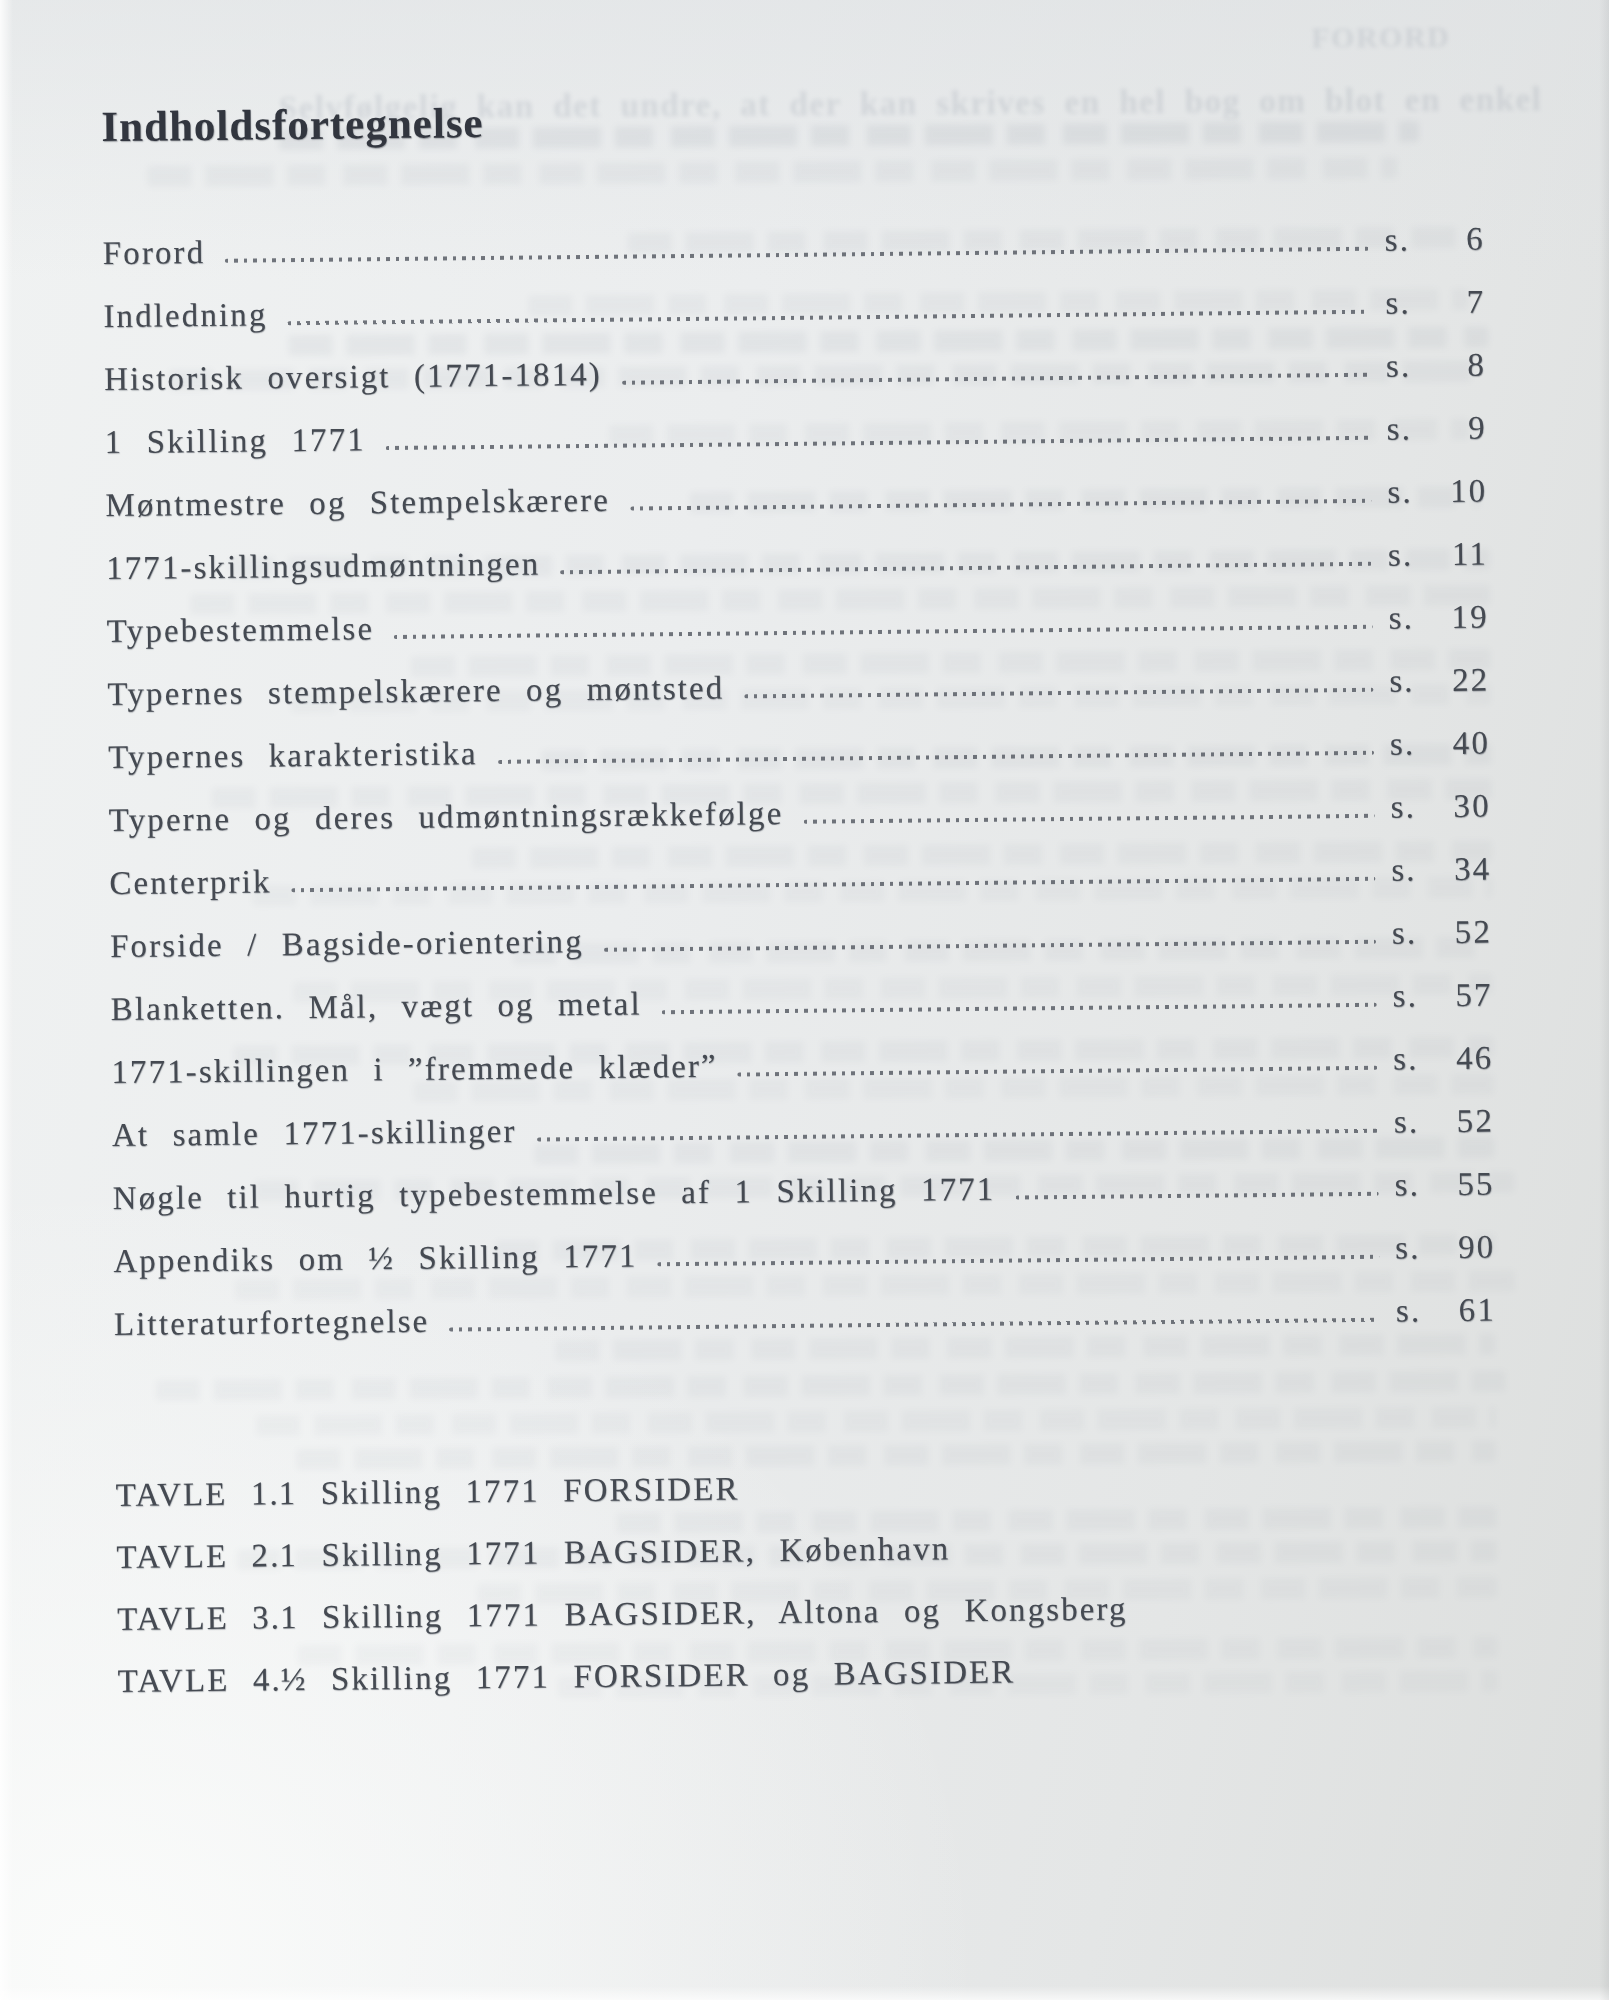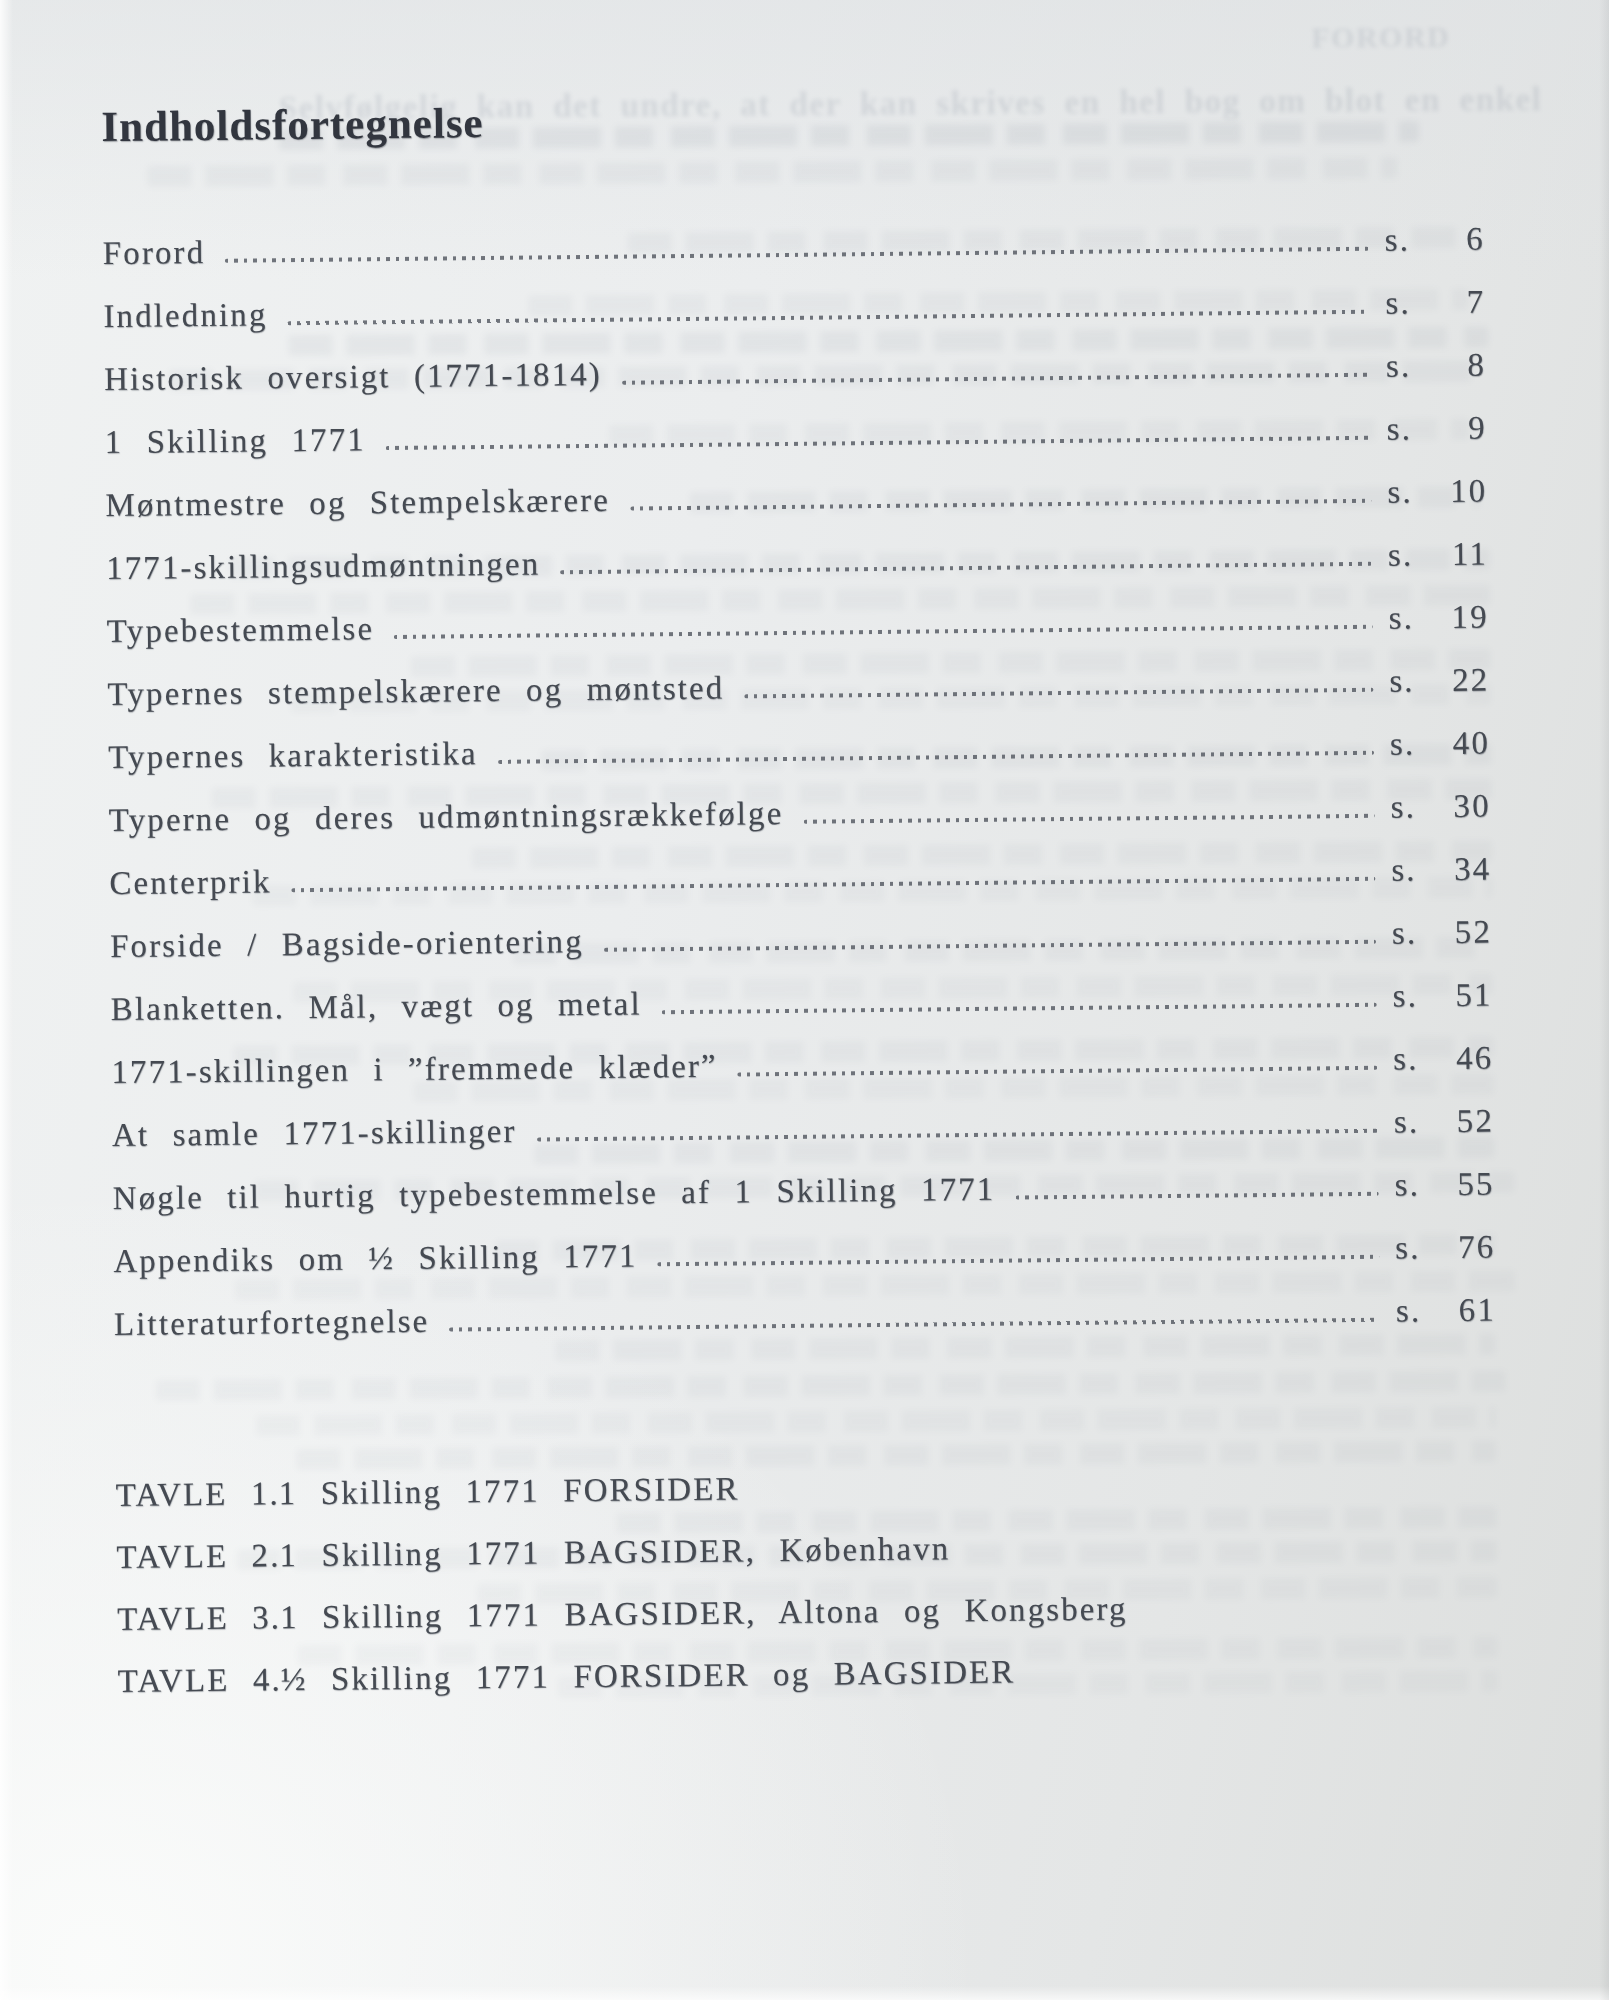--- a/index.html
+++ b/index.html
@@ -224,21 +224,21 @@
       <div class="toc-row">
         <span class="toc-label">Forside / Bagside-orientering</span>
         <span class="leader"></span>
         <span class="page-abbrev">s.</span>
         <span class="page-number">52</span>
       </div>
       <div class="toc-row">
         <span class="toc-label">Blanketten. Mål, vægt og metal</span>
         <span class="leader"></span>
         <span class="page-abbrev">s.</span>
-        <span class="page-number">51</span>
+        <span class="page-number">57</span>
       </div>
       <div class="toc-row">
         <span class="toc-label">1771-skillingen i ”fremmede klæder”</span>
         <span class="leader"></span>
         <span class="page-abbrev">s.</span>
         <span class="page-number">46</span>
       </div>
       <div class="toc-row">
         <span class="toc-label">At samle 1771-skillinger</span>
         <span class="leader"></span>
@@ -248,21 +248,21 @@
       <div class="toc-row">
         <span class="toc-label">Nøgle til hurtig typebestemmelse af 1 Skilling 1771</span>
         <span class="leader"></span>
         <span class="page-abbrev">s.</span>
         <span class="page-number">55</span>
       </div>
       <div class="toc-row">
         <span class="toc-label">Appendiks om ½ Skilling 1771</span>
         <span class="leader"></span>
         <span class="page-abbrev">s.</span>
-        <span class="page-number">76</span>
+        <span class="page-number">90</span>
       </div>
       <div class="toc-row">
         <span class="toc-label">Litteraturfortegnelse</span>
         <span class="leader"></span>
         <span class="page-abbrev">s.</span>
         <span class="page-number">61</span>
       </div>
     </div>
 
   <div class="plates">

